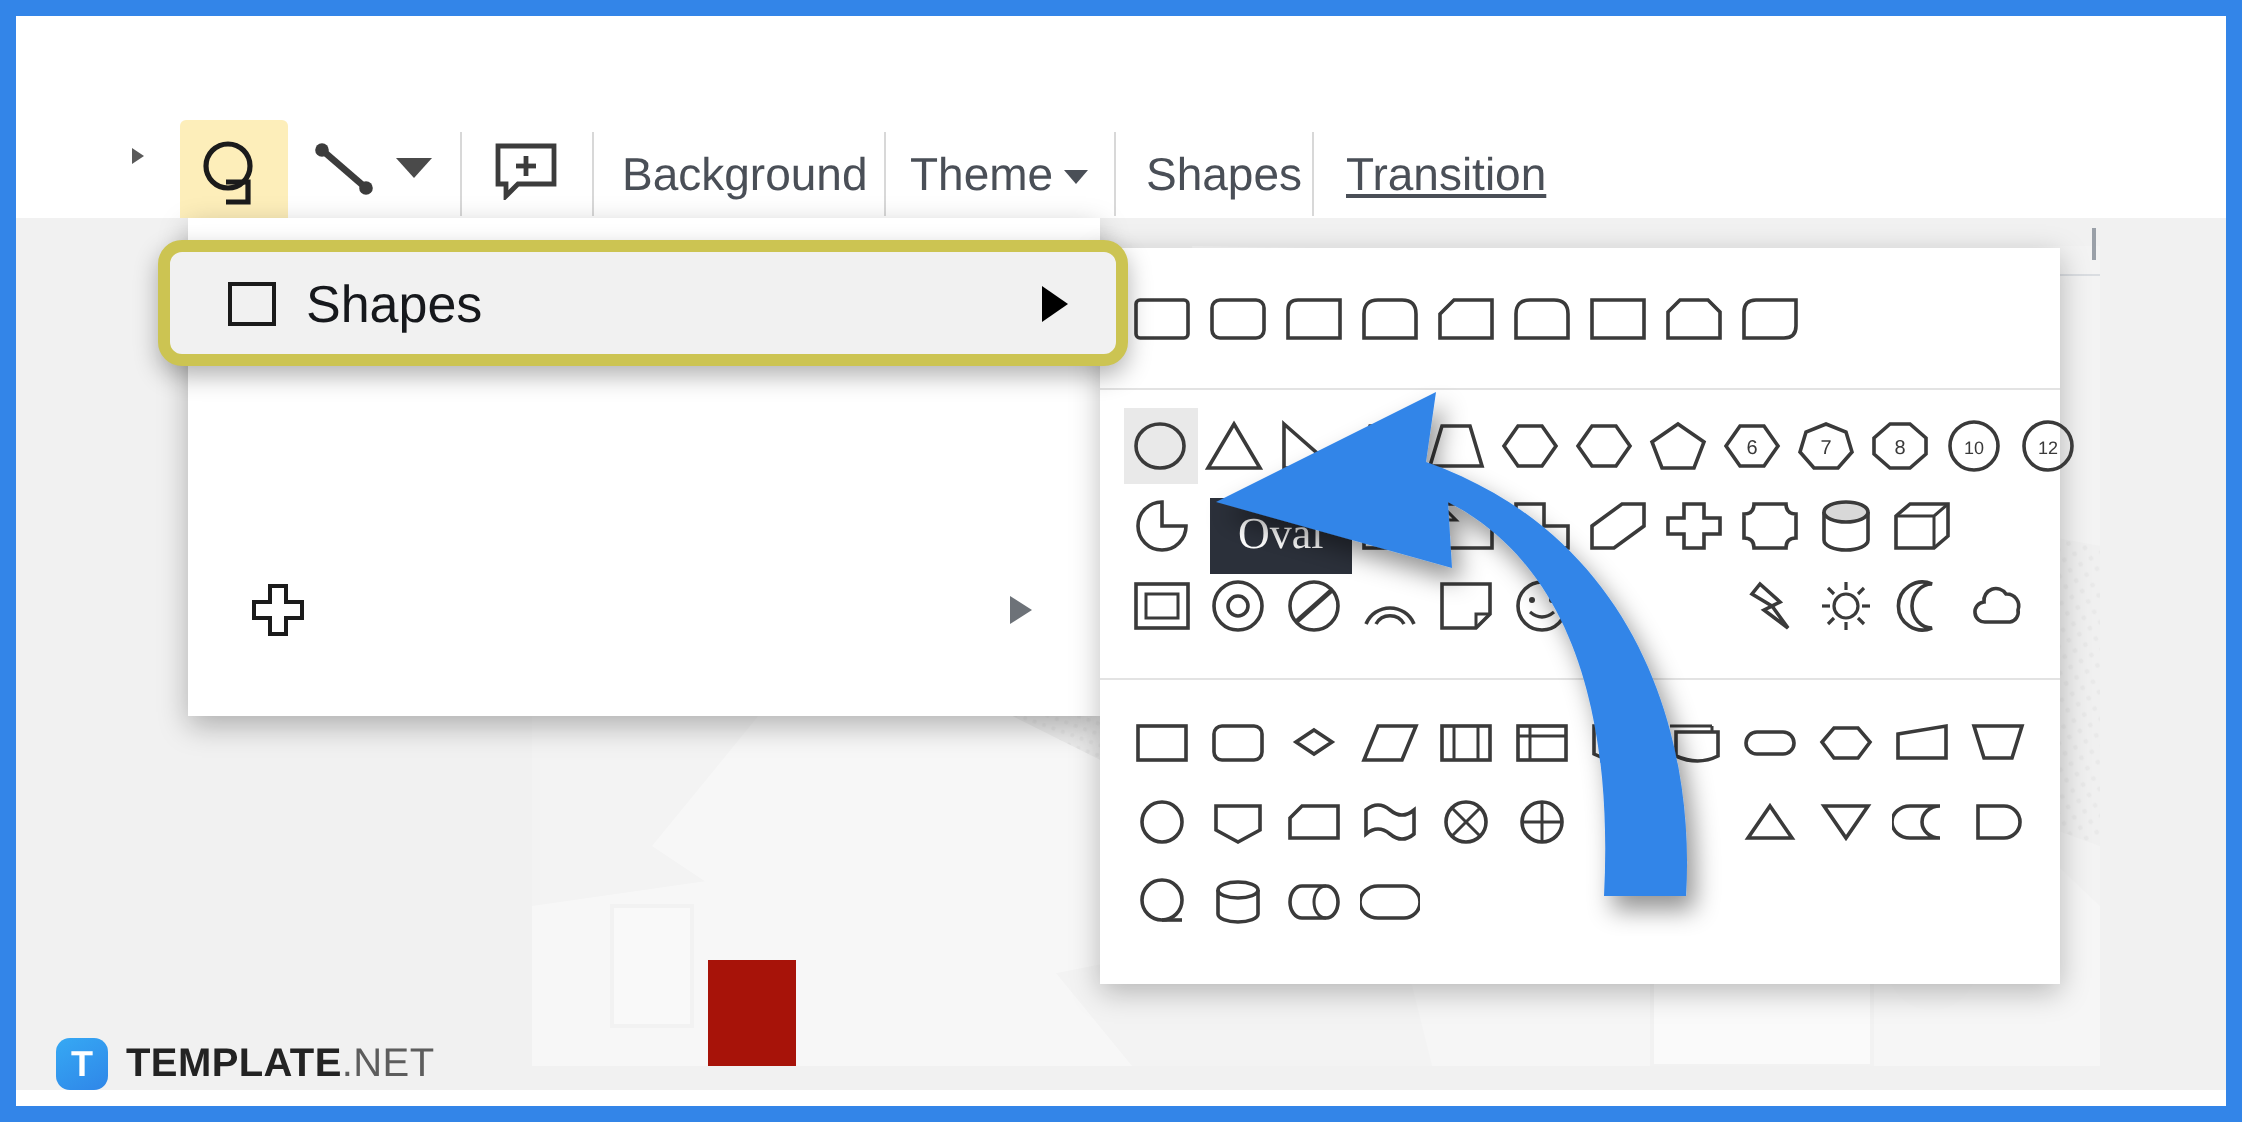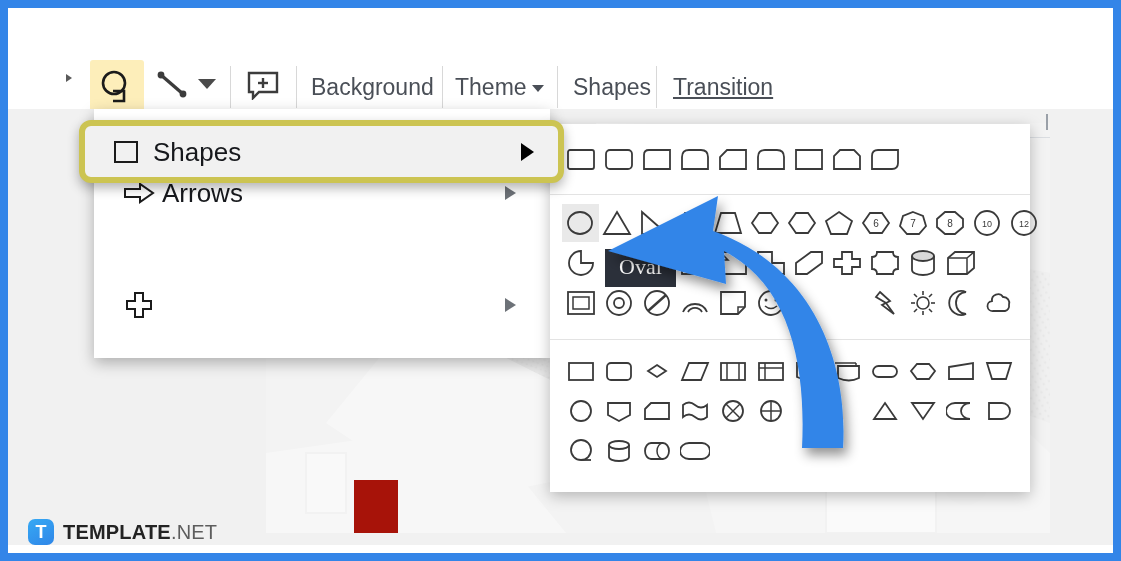--- a/index.html
+++ b/index.html
@@ -373,29 +373,20 @@
       <div class="menu-item" style="top:0px">
         <span class="mi-icon">
           <svg width="26" height="24" viewBox="0 0 26 24">
               <rect x="2" y="2" width="22" height="20" fill="none" stroke="#1b1b1b" stroke-width="2"></rect>
             </svg>
         </span>
         <span class="mi-label">Shapes</span>
         <span class="mi-arrow"></span>
       </div>
 
-      <div class="menu-item" style="top:56px">
-        <span class="mi-icon">
-          <svg width="32" height="24" viewBox="0 0 32 24">
-            <path d="M2 8 H17 V3 L30 12 L17 21 V16 H2 Z" fill="none" stroke="#1b1b1b" stroke-width="2"></path>
-          </svg>
-        </span>
-        <span class="mi-label">Arrows</span>
-        <span class="mi-arrow"></span>
-      </div>
 
 
       <div class="menu-item" style="top:168px">
         <span class="mi-icon">
           <svg width="28" height="28" viewBox="0 0 28 28">
             <path d="M10 2 H18 V10 H26 V18 H18 V26 H10 V18 H2 V10 H10 Z" fill="none" stroke="#1b1b1b" stroke-width="2"></path>
           </svg>
         </span>
         <span class="mi-arrow"></span>
       </div>

